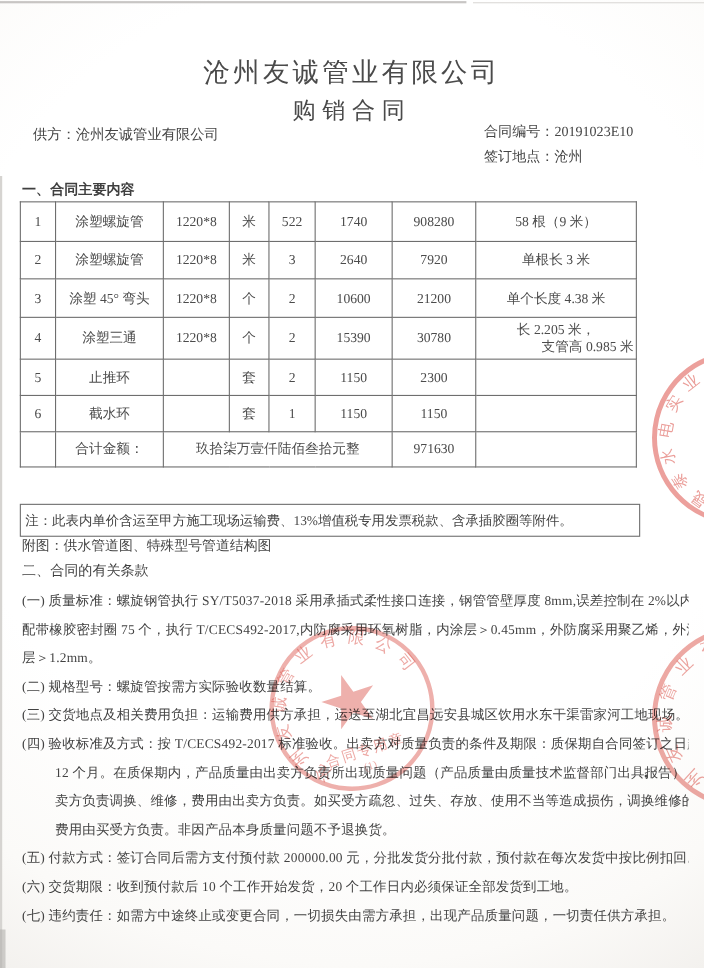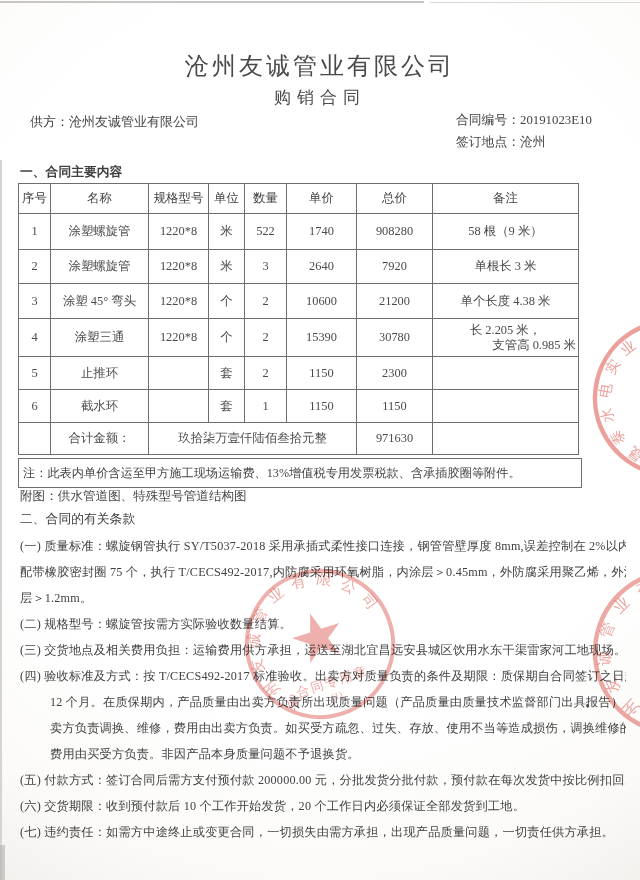--- a/index.html
+++ b/index.html
@@ -22,26 +22,26 @@
   .scan-left{position:absolute;left:0;top:160px;width:2px;height:720px;background:#d6d4d1;}
   .scan-corner{position:absolute;left:0;top:845px;width:5px;height:35px;background:#b3b1ae;opacity:.6;}
   .speck{position:absolute;left:586px;top:704px;width:3px;height:3px;border-radius:50%;background:#4a4a4a;}
 
   .company-title{
     position:absolute;left:0;top:50px;width:640px;text-align:center;
     font-size:24px;letter-spacing:3px;color:#4a4a4a;font-weight:500;
   }
   .contract-title{
     position:absolute;left:0;top:86px;width:640px;text-align:center;
-    font-size:17px;letter-spacing:6px;color:#4a4a4a;font-weight:500;
+    font-size:21px;letter-spacing:6px;color:#4a4a4a;font-weight:500;
   }
   .party-block{position:absolute;left:30px;top:113px;font-size:13px;color:#454545;}
   .party-line{height:17px;line-height:17px;white-space:nowrap;}
   .party-gap{height:16px;}
-  .meta-block{position:absolute;left:456px;top:109px;font-size:12.8px;color:#454545;}
+  .meta-block{position:absolute;left:440px;top:109px;font-size:12.8px;color:#454545;}
   .meta-line{height:22px;line-height:22px;white-space:nowrap;}
   .section-title{position:absolute;left:20px;font-size:12.8px;font-weight:600;color:#3f3f3f;white-space:nowrap;}
   .sec1{top:164px;}
   .sec2{top:511px;font-weight:500;}
 
   table.items{
     position:absolute;left:18px;top:183px;width:560px;
     border-collapse:collapse;table-layout:fixed;
     font-size:12.4px;color:#4b4b4b;
   }
@@ -104,30 +104,20 @@
       <col style="width:32px">
         <col style="width:98px">
         <col style="width:60px">
         <col style="width:36px">
       <col style="width:42px">
         <col style="width:70px">
         <col style="width:76px">
         <col style="width:146px">
     </colgroup>
     <tbody>
-        <tr style="height:30px">
-      <th>序号</th>
-      <th>名称</th>
-      <th>规格型号</th>
-      <th>单位</th>
-      <th>数量</th>
-      <th>单价</th>
-      <th>总价</th>
-      <th>备注</th>
-    </tr>
     <tr style="height:36px">
       <td>1</td>
       <td>涂塑螺旋管</td>
       <td>1220*8</td>
       <td>米</td>
       <td>522</td>
       <td>1740</td>
       <td>908280</td>
       <td>58 根（9 米）</td>
     </tr>

